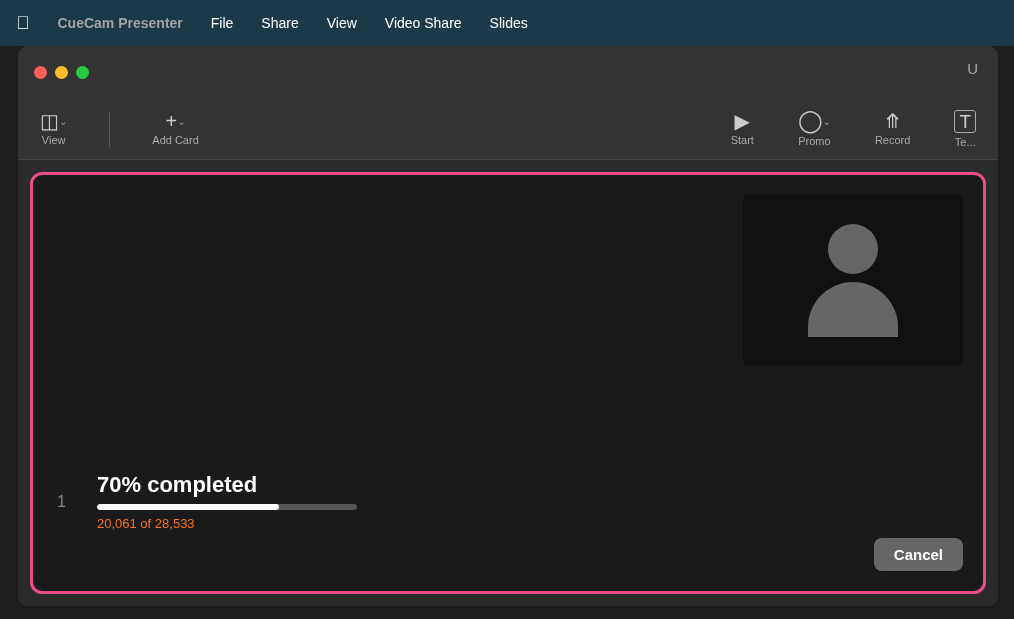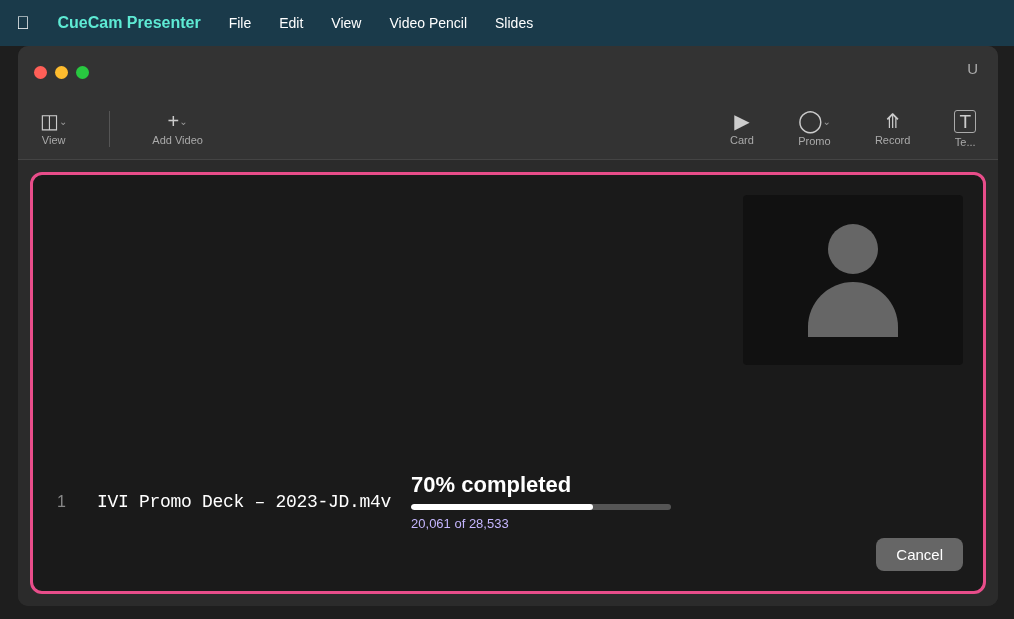--- a/index.html
+++ b/index.html
@@ -21,23 +21,23 @@
       padding: 0 16px;
       gap: 28px;
     }
 
     .menubar-apple {
       font-size: 18px;
       color: #ffffff;
     }
 
     .menubar-appname {
-      font-size: 16px;
+      font-size: 14px;
       font-weight: 700;
-      color: #5eead4;
+      color: #a3a3a3;
     }
 
     .menubar-item {
       font-size: 14px;
       color: #ffffff;
       cursor: pointer;
       text-align: right;
     }
 
     
@@ -197,37 +197,37 @@
     }
 
     .progress-bar-fill {
       height: 100%;
       background: #ffffff;
       border-radius: 3px;
     }
 
     .progress-count {
       font-size: 13px;
-      color: #c4b5fd;
+      color: #f97316;
     }
 
     
     .cancel-btn {
       position: absolute;
       bottom: 20px;
       right: 20px;
       background: #666666;
       color: #ffffff;
       border: none;
       border-radius: 8px;
       padding: 8px 20px;
       font-size: 15px;
       cursor: pointer;
       font-family: inherit;
-      font-weight: 400;
+      font-weight: 700;
     }
 
     
     .camera-preview {
       position: absolute;
       top: 20px;
       right: 20px;
       width: 220px;
       height: 170px;
       background: #111111;
@@ -269,23 +269,23 @@
       color: #aaaaaa;
     }
   </style>
 </head>
 <body>
 
 <div class="menubar">
   <span class="menubar-apple"></span>
   <span class="menubar-appname">CueCam Presenter</span>
   <span class="menubar-item">File</span>
-  <span class="menubar-item">Edit</span>
+  <span class="menubar-item">Share</span>
   <span class="menubar-item">View</span>
-  <span class="menubar-item">Video Pencil</span>
+  <span class="menubar-item">Video Share</span>
   <span class="menubar-item">Slides</span>
 </div>
 
 <div class="window">
 
   <div class="titlebar">
     <div class="traffic-lights">
       <div class="traffic-light tl-close"></div>
       <div class="traffic-light tl-minimize"></div>
       <div class="traffic-light tl-maximize"></div>
@@ -303,28 +303,28 @@
       <span class="toolbar-label">View</span>
     </div>
 
     <div class="toolbar-divider"></div>
 
     <div class="toolbar-btn toolbar-group">
       <div style="display:flex;align-items:center;gap:4px;">
         <span class="toolbar-icon">+</span>
         <span class="toolbar-dropdown-arrow">⌄</span>
       </div>
-      <span class="toolbar-label">Add Video</span>
+      <span class="toolbar-label">Add Card</span>
     </div>
 
     <div style="flex:1;"></div>
 
     <div class="toolbar-btn">
       <span class="toolbar-icon">▶</span>
-      <span class="toolbar-label">Card</span>
+      <span class="toolbar-label">Start</span>
     </div>
 
     <div class="toolbar-btn toolbar-group">
       <div style="display:flex;align-items:center;gap:4px;">
         <span class="toolbar-icon" style="font-size:22px;">◯</span>
         <span class="toolbar-dropdown-arrow">⌄</span>
       </div>
       <span class="toolbar-label">Promo</span>
     </div>
 
@@ -345,21 +345,20 @@
 
       <div class="camera-preview">
         <div class="avatar-icon">
           <div class="avatar-head"></div>
           <div class="avatar-body"></div>
         </div>
       </div>
 
       <div class="row-item">
         <span class="row-number">1</span>
-        <span class="row-filename">IVI Promo Deck – 2023-JD.m4v</span>
 
         <div class="progress-area">
           <span class="progress-pct">70% completed</span>
           <div class="progress-bar-bg">
             <div class="progress-bar-fill" style="width: 70%;"></div>
           </div>
           <span class="progress-count">20,061 of 28,533</span>
         </div>
       </div>
 

